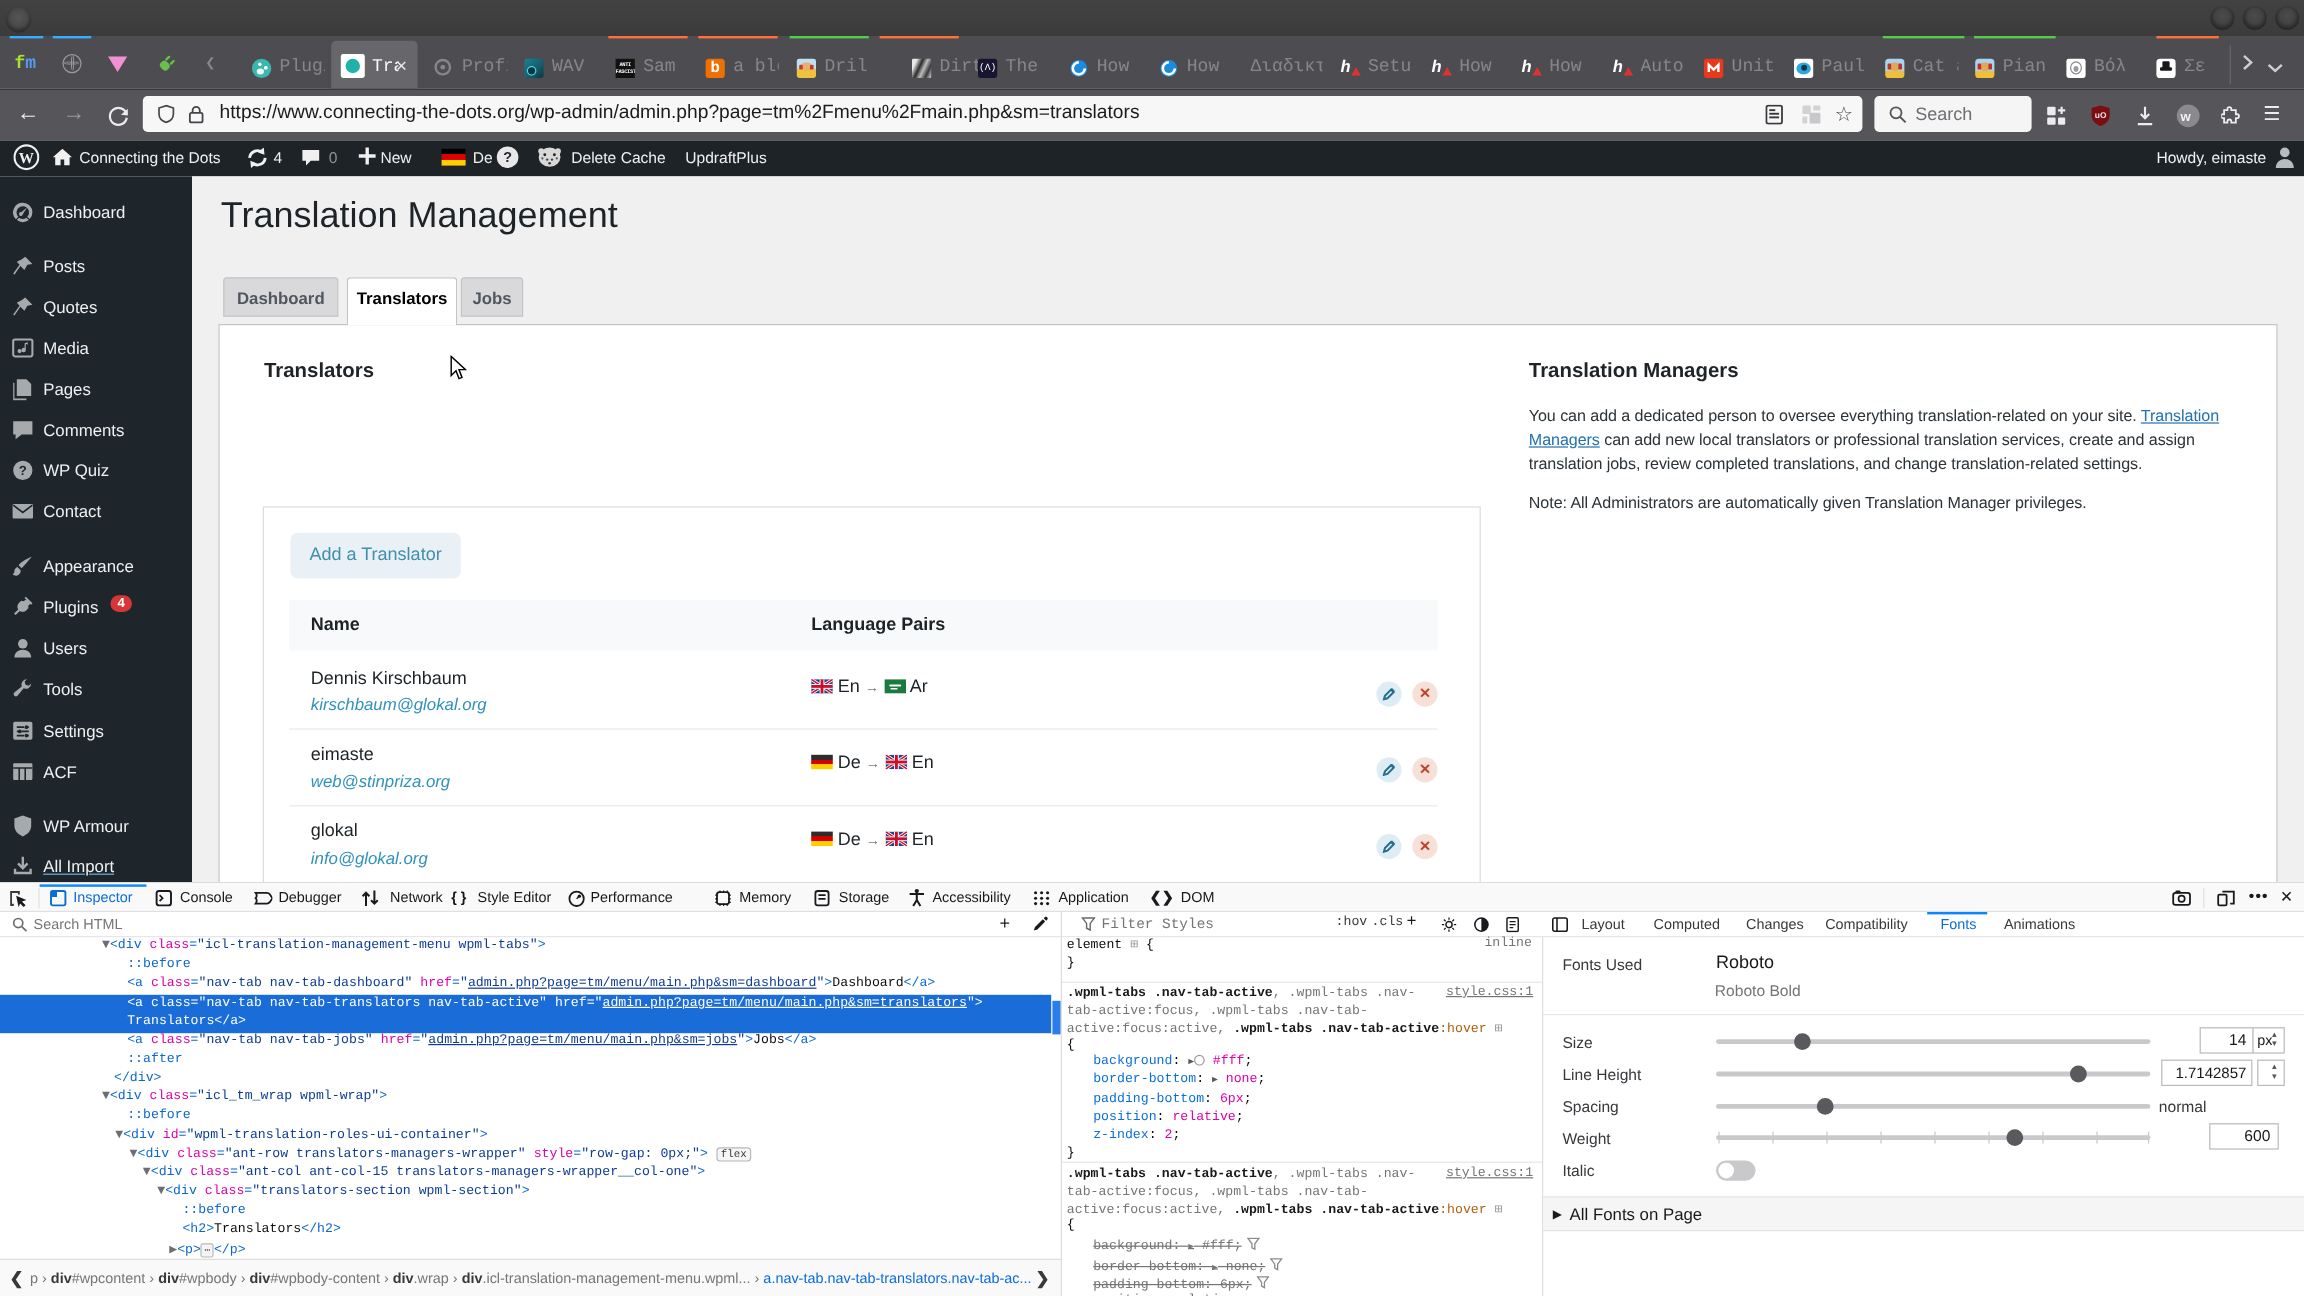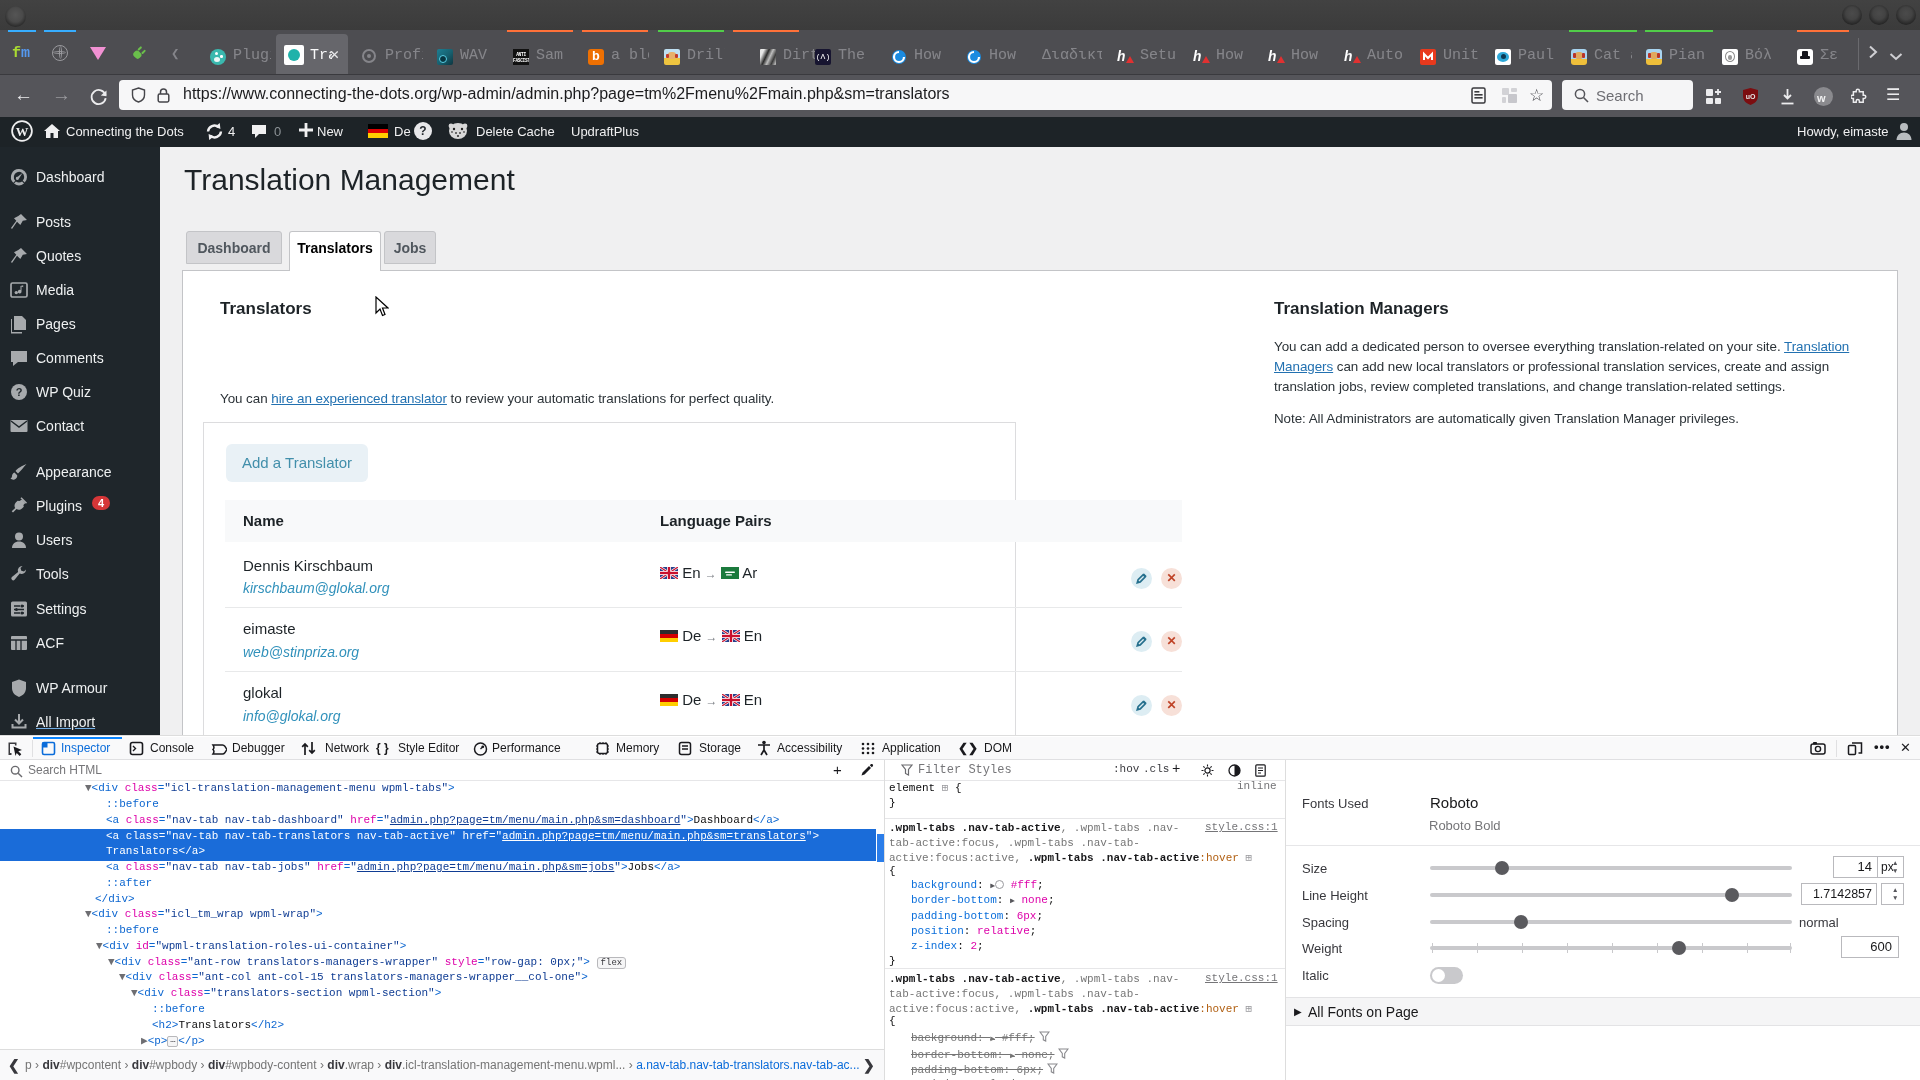--- a/index.html
+++ b/index.html
@@ -491,22 +491,21 @@
     </div>
 </div>
 
 <div class="abs" id="content">
   <h1 class="pagetitle">Translation Management</h1>
   <div class="navtab" style="left:26px;width:96px;">Dashboard</div>
   <div class="navtab" id="tabactive" style="left:129px;width:92px;">Translators</div>
   <div class="navtab" style="left:224px;width:52px;">Jobs</div>
   <div id="whitecard">
     <h2 style="position:absolute;left:37px;top:28px;">Translators</h2>
-    <div class="abs bodytext" style="left:37px;top:118px;width:990px;">You can <a class="wplink" href="#h">hire an experienced translator</a> to review your automatic translations for perfect quality.</div>
-    <div class="tblbox" style="left:20px;top:151px;width:813px;height:400px;">
+    <div class="tblbox" style="left:36px;top:151px;width:1015px;height:400px;">
       <div class="bluebtn" style="left:22px;top:21px;width:142px;height:38px;line-height:38px;">Add a Translator</div>
       <div class="abs" style="left:21px;top:77px;width:957px;height:42px;background:#f8f9fa;"></div>
       <div class="abs" style="left:39px;top:89px;font-size:15px;font-weight:700;color:#1d2327;">Name</div>
       <div class="abs" style="left:456px;top:89px;font-size:15px;font-weight:700;color:#1d2327;">Language Pairs</div>
       <div class="abs" style="left:21px;top:184px;width:957px;height:1px;background:#e8e9ea;"></div>
       <div class="abs" style="left:21px;top:248px;width:957px;height:1px;background:#e8e9ea;"></div>
 
       <div class="abs rowname" style="left:39px;top:134px;">Dennis Kirschbaum</div>
       <div class="abs" style="left:39px;top:156px;"><a class="emaillink" href="#e1">kirschbaum@glokal.org</a></div>
       <div class="abs" style="left:456px;top:141px;font-size:15px;color:#1d2327;"><svg class="flag" viewBox="0 0 18 12" width="18" height="12">
@@ -779,14 +778,27 @@
     <div class="finput" style="left:555px;top:176px;width:58px;height:22px;padding:2px 6px;">600</div>
     <div class="flabel" style="left:16px;top:208px;">Italic</div>
     <div class="abs" style="left:144px;top:207px;width:33px;height:17px;border-radius:9px;background:#c9c9cc;">
         <div style="position:absolute;left:2px;top:2px;width:13px;height:13px;border-radius:50%;background:#fff;"></div>
       </div>
     <div class="abs" style="left:0;top:237px;width:635px;height:29px;background:#f5f5f6;border-top:1px solid #e3e3e5;border-bottom:1px solid #e3e3e5;">
       <div class="abs" style="left:8px;top:8px;font-size:10px;color:#1a1a1e;">▶</div>
       <div class="abs" style="left:22px;top:6px;font-size:14px;color:#18181a;">All Fonts on Page</div>
     </div>
   </div>
+  <div class="abs" id="rtabs">
+      <div class="abs" style="left:321px;top:0;width:50px;height:2px;background:#0a84ff;"></div>
+    <div class="abs" style="left:8px;top:4px;"><svg width="14" height="13" viewBox="0 0 14 13">
+          <rect x="1" y="1" width="12" height="11" rx="1.5" fill="none" stroke="#1a1a1e" stroke-width="1.3"></rect>
+          <path d="M4.5 1v11" stroke="#1a1a1e" stroke-width="1.3"></path>
+        </svg></div>
+    <div class="abs rtab" style="left:33px;">Layout</div>
+    <div class="abs rtab" style="left:93px;">Computed</div>
+    <div class="abs rtab" style="left:170px;">Changes</div>
+    <div class="abs rtab" style="left:236px;">Compatibility</div>
+    <div class="abs rtab" style="left:332px;color:#0a6cda;">Fonts</div>
+    <div class="abs rtab" style="left:385px;">Animations</div>
+  </div>
 
 </div>
 
 </body></html>

